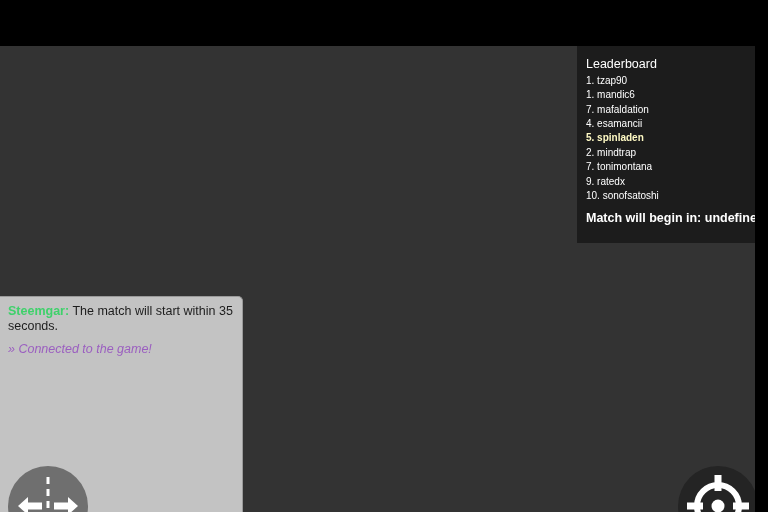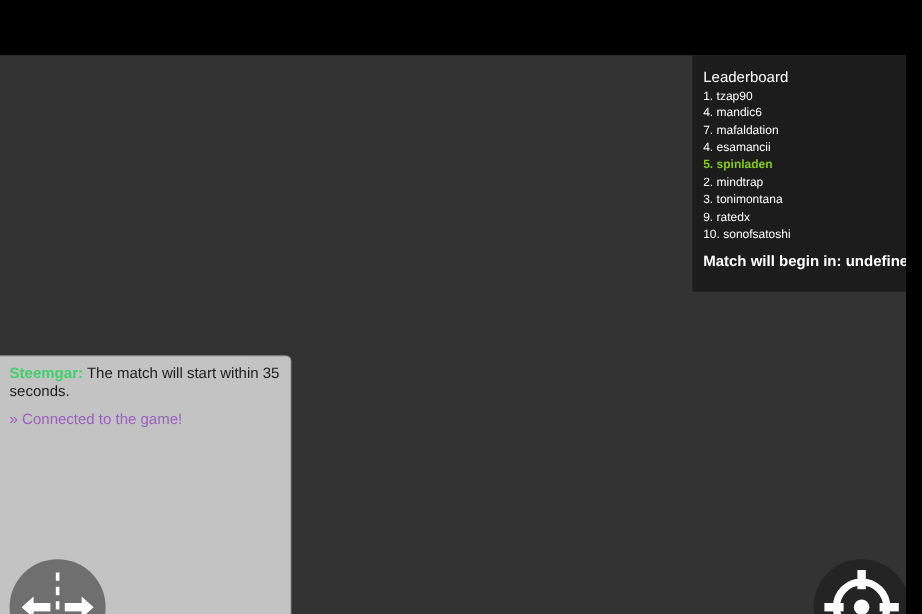--- a/index.html
+++ b/index.html
@@ -117,20 +117,21 @@
   }
   .chat-msg .who {
     color: #3fd16b;
     font-weight: bold;
   }
   .chat-msg .body {
     color: #1d1d1d;
   }
   .chat-msg.system {
     color: #9b5fc0;
+    font-style: italic;
     margin-top: 2px;
   }
   #chat-input-row {
     flex: 0 0 auto;
     height: 26px;
     border-top: 1px solid #b0b0b0;
     background: #c3c3c3;
     display: flex;
     align-items: center;
   }
@@ -180,26 +181,26 @@
 
 <div id="app">
 
   <div id="game-stage" style="background: rgb(51, 51, 51); margin-top: 46px;">
 
     <div id="leaderboard" style="background: rgb(28, 28, 28);">
       <div class="lb-title">Leaderboard</div>
 
       <ul class="lb-list">
         <li class="lb-entry">1. tzap90</li>
-        <li class="lb-entry">4. mandic6</li>
+        <li class="lb-entry">1. mandic6</li>
         <li class="lb-entry">7. mafaldation</li>
         <li class="lb-entry">4. esamancii</li>
-        <li class="lb-entry me" style="color: #84cc16;">5. spinladen</li>
+        <li class="lb-entry me" style="color: #fef9c3;">5. spinladen</li>
         <li class="lb-entry">2. mindtrap</li>
-        <li class="lb-entry">3. tonimontana</li>
+        <li class="lb-entry">7. tonimontana</li>
         <li class="lb-entry">9. ratedx</li>
         <li class="lb-entry">10. sonofsatoshi</li>
       </ul>
 
       <div class="lb-timer">Match will begin in: undefined</div>
     </div>
 
     <div id="chat-panel" style="background: rgb(195, 195, 195);">
 
       <div id="chat-log">

